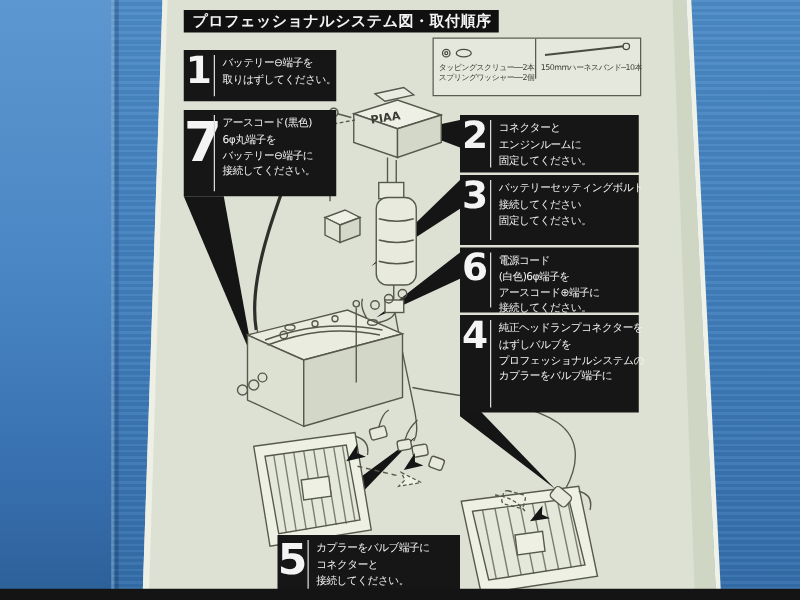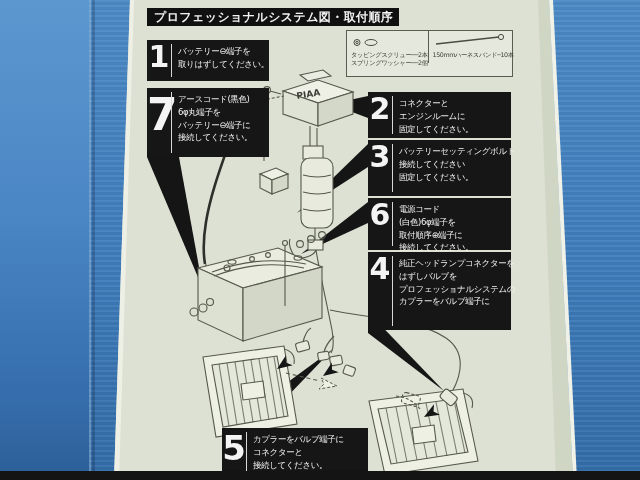--- a/index.html
+++ b/index.html
@@ -256,21 +256,21 @@
         <span>接続してください</span>
         <span>固定してください。</span>
       </div>
     </div>
 
     <div class="step" style="left:368px;top:198px;width:143px;height:52px">
       <div class="num">6</div>
       <div class="txt">
         <span>電源コード</span>
         <span>(白色)6φ端子を</span>
-        <span>取付順序⊕端子に</span>
+        <span>アースコード⊕端子に</span>
         <span>接続してください。</span>
       </div>
     </div>
 
     <div class="step" style="left:368px;top:252px;width:143px;height:78px">
       <div class="num">4</div>
       <div class="txt">
         <span>純正ヘッドランプコネクターを</span>
         <span>はずしバルブを</span>
         <span>プロフェッショナルシステムの</span>

